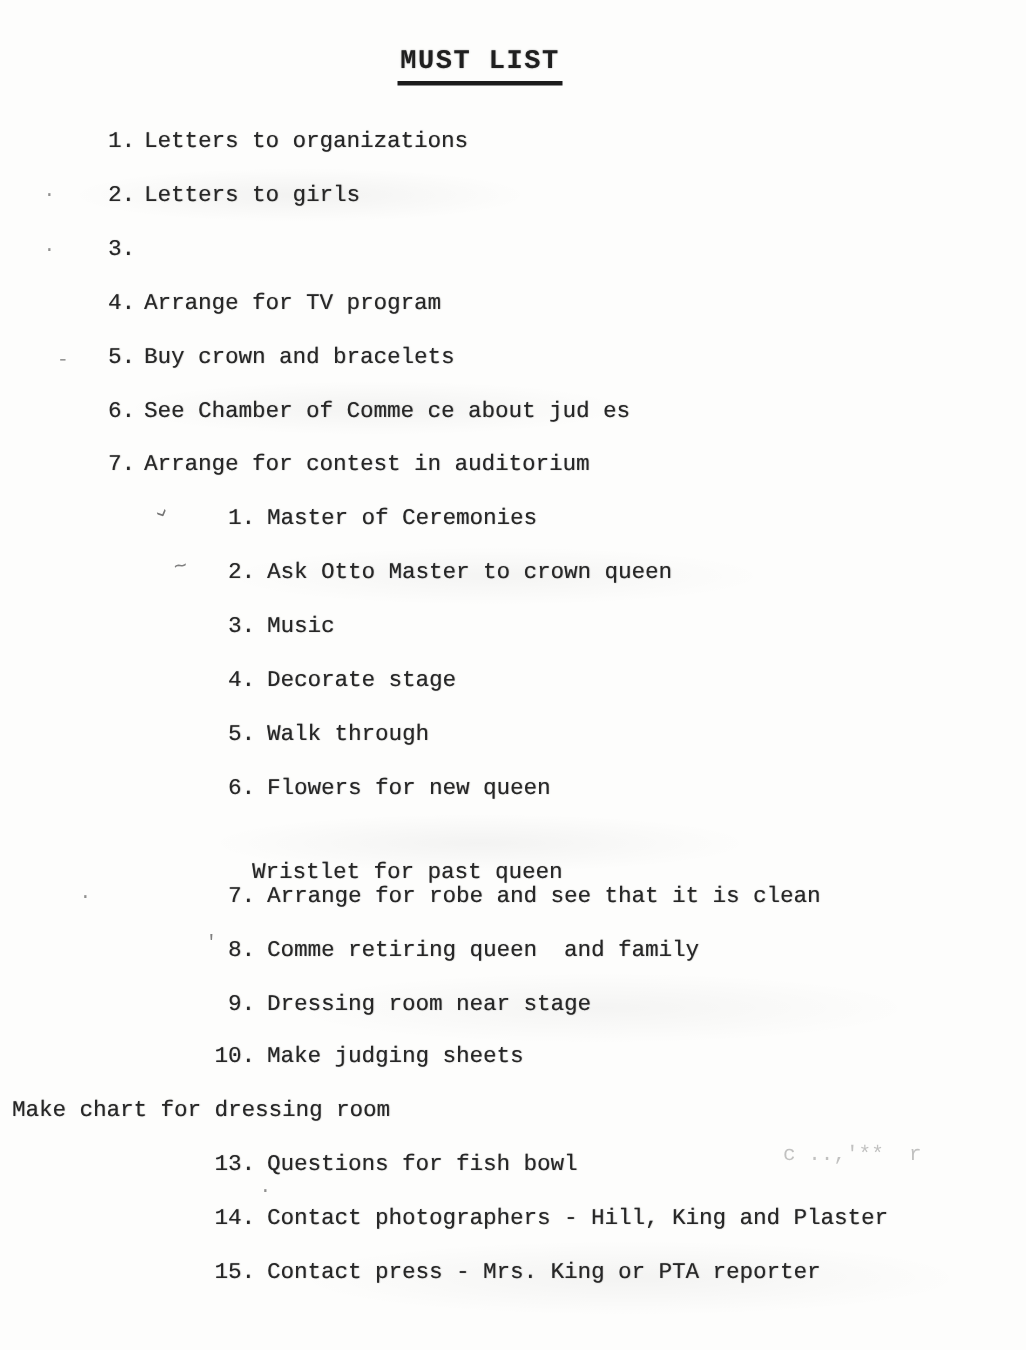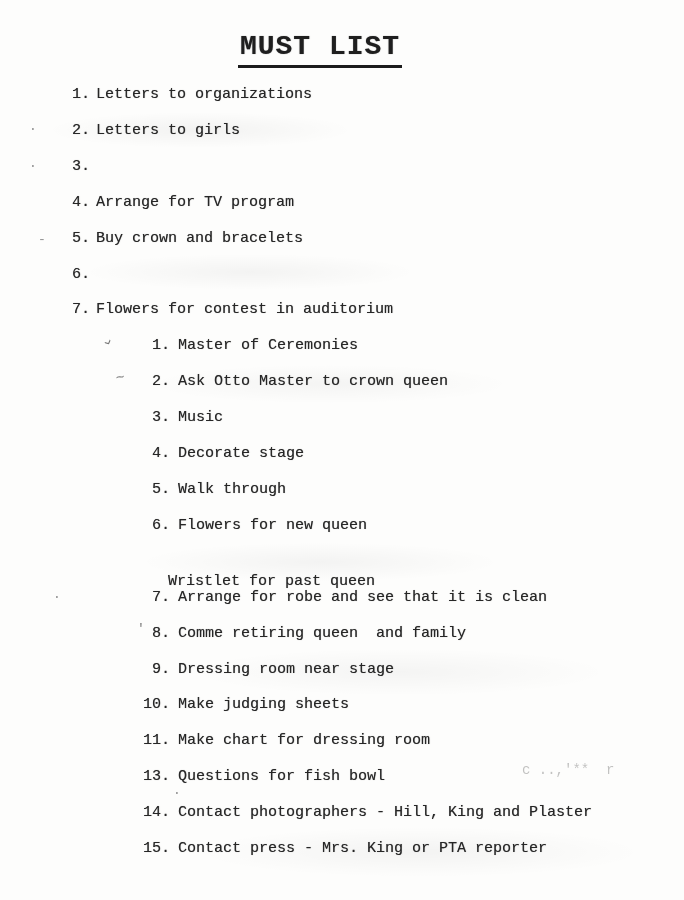--- a/index.html
+++ b/index.html
@@ -22,21 +22,21 @@
       radial-gradient(ellipse 320px 36px at 420px 852px, rgba(0,0,0,.04), transparent 70%),
       #fdfdfc;
   }
   .title-wrap {
     position:absolute; top:31px; left:0; width:684px;
     text-align:center;
   }
   .title {
     display:inline-block;
     transform:translateX(-22px);
-    font-size:28px; font-weight:bold; letter-spacing:1px;
+    font-size:18px; font-weight:bold; letter-spacing:1px;
     color:#1f1f1f;
     border-bottom:3px solid #1c1c1c;
     padding:0 2px 3px 2px;
     text-shadow:0 0 1px rgba(30,30,30,.55);
   }
   .rows { position:absolute; top:87px; left:0; width:684px; }
   .row { height:35.92px; display:flex; align-items:flex-start; line-height:16px; }
   .num, .txt {
     font-size:15px;
     white-space:pre;
@@ -91,24 +91,25 @@
     <div class="row main">
       <span class="num">4.</span>
       <span class="txt">Arrange for TV program</span>
     </div>
     <div class="row main">
       <span class="num">5.</span>
       <span class="txt">Buy crown and bracelets</span>
     </div>
     <div class="row main">
       <span class="num">6.</span>
+      <span class="txt">See Chamber of Comme ce about jud es</span>
     </div>
     <div class="row main">
       <span class="num">7.</span>
-      <span class="txt">Flowers for contest in auditorium</span>
+      <span class="txt">Arrange for contest in auditorium</span>
     </div>
 
     <div class="row sub">
       <span class="num">1.</span>
       <span class="txt">Master of Ceremonies</span>
     </div>
     <div class="row sub">
       <span class="num">2.</span>
       <span class="txt">Ask Otto Master to crown queen</span>
     </div>
@@ -143,21 +144,20 @@
     </div>
     <div class="row sub">
       <span class="num">9.</span>
       <span class="txt">Dressing room near stage</span>
     </div>
     <div class="row sub">
       <span class="num">10.</span>
       <span class="txt">Make judging sheets</span>
     </div>
     <div class="row sub">
-      <span class="num">11.</span>
       <span class="txt">Make chart for dressing room</span>
     </div>
     <div class="row sub">
       <span class="num">13.</span>
       <span class="txt">Questions for fish bowl</span>
     </div>
     <div class="row sub">
       <span class="num">14.</span>
       <span class="txt">Contact photographers - Hill, King and Plaster</span>
     </div>

